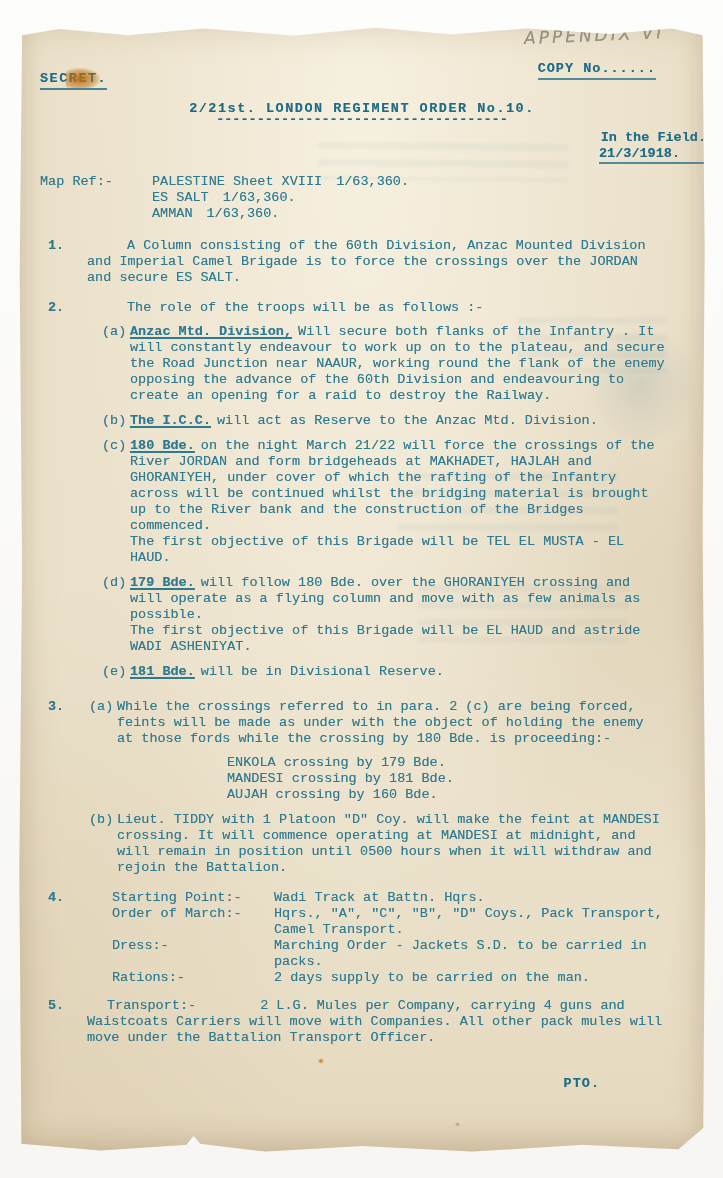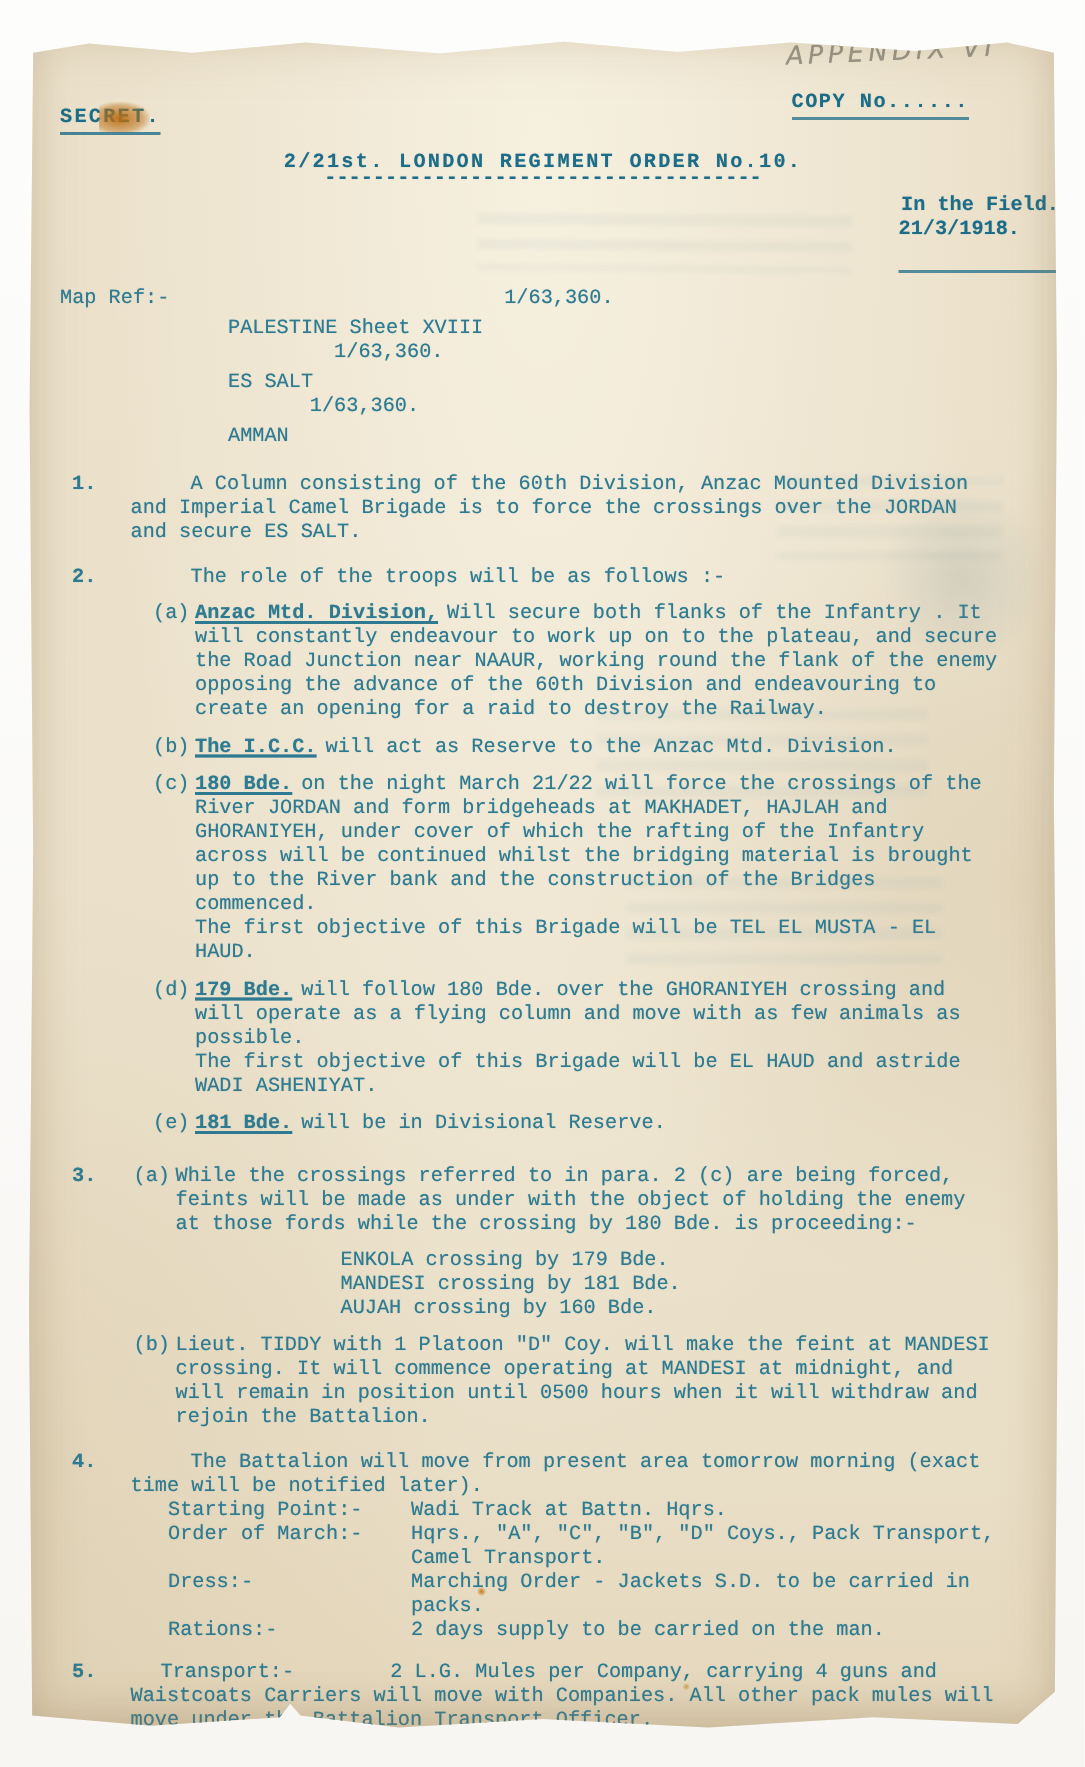--- a/index.html
+++ b/index.html
@@ -32,21 +32,21 @@
   }
   
   .head-row{position:relative;height:72px;}
   .appendix{
     position:absolute;top:2px;right:42px;
     font-family:"DejaVu Sans",sans-serif;font-style:italic;
     font-size:17px;letter-spacing:3px;color:#8d8373;
     transform:rotate(-2.5deg);opacity:.85;
   }
   .copy-no{
-    position:absolute;top:36px;right:60px;
+    position:absolute;top:36px;right:50px;
     font-weight:bold;letter-spacing:1px;color:#1e6d88;
     border-bottom:2px solid rgba(30,109,136,.75);padding-bottom:1px;
   }
   .secret{
     position:absolute;top:46px;left:22px;
     font-weight:bold;letter-spacing:1.5px;color:#1e6d88;
     border-bottom:2.5px solid rgba(30,109,136,.8);padding-bottom:1px;
   }
   .secret .stain{
     position:absolute;left:26px;top:-3px;width:34px;height:20px;
@@ -55,25 +55,25 @@
   }
   .title-wrap{text-align:center;margin-top:4px;}
   .order-title{
     display:inline-block;font-weight:bold;letter-spacing:1.5px;color:#1e6d88;font-size:13.5px;
   }
   .title-dash{
     text-align:center;color:#1e6d88;font-weight:bold;letter-spacing:0px;
     margin-top:-5px;white-space:nowrap;overflow:hidden;
   }
   .field-block{margin:2px 0 0 478px;color:#1e6d88;font-weight:bold;text-align:right;}
-  .field-block .date{border-bottom:2px solid rgba(30,109,136,.75);display:inline-block;padding-right:26px;padding-bottom:18px;}
+  .field-block .date{border-bottom:2px solid rgba(30,109,136,.75);display:inline-block;padding-right:26px;padding-bottom:0;}
   
   .mapref{display:grid;grid-template-columns:112px 1fr;margin:10px 0 0 22px;}
   .mapref-line{display:grid;grid-template-columns:auto 1fr;}
-  .mapref-line .nm{margin-right:14px;margin-top:20px;}
+  .mapref-line .nm{margin-right:14px;}
   
   .sections{padding:0 26px 0 30px;}
   .sec{display:grid;grid-template-columns:39px 1fr;}
   .sec .num{font-weight:bold;}
   .sec .content{max-width:578px;}
   .indent1{text-indent:40px;}
   .indent-sm{text-indent:20px;}
   .mt16{margin-top:16px;} .mt14{margin-top:14px;} .mt12{margin-top:12px;} .mt10{margin-top:10px;}
   .items{margin-left:15px;margin-top:8px;}
   .item{display:grid;grid-template-columns:28px 1fr;margin-bottom:9px;}
@@ -218,21 +218,20 @@
           <div class="item" style="margin-left:2px;margin-bottom:0;">
             <div>(b)</div>
             <div>Lieut. TIDDY with 1 Platoon "D" Coy. will make the feint at MANDESI crossing.  It will commence operating at MANDESI at midnight, and will remain in position until 0500 hours  when it will withdraw and rejoin the Battalion.</div>
           </div>
         </div>
       </div>
 
       <div class="sec mt14">
         <div class="num">4.</div>
         <div class="content">
-          <div class="indent1">The Battalion will move from present area tomorrow morning (exact time will be notified later).</div>
           <div class="details">
             <div class="lbl">Starting Point:-</div>
             <div>Wadi Track at Battn. Hqrs.</div>
             <div class="lbl">Order of March:-</div>
             <div>Hqrs., "A", "C", "B", "D" Coys., Pack Transport, Camel Transport.</div>
             <div class="lbl">Dress:-</div>
             <div>Marching Order - Jackets S.D. to be carried in packs.</div>
             <div class="lbl">Rations:-</div>
             <div>2 days supply to be carried on the man.</div>
           </div>

